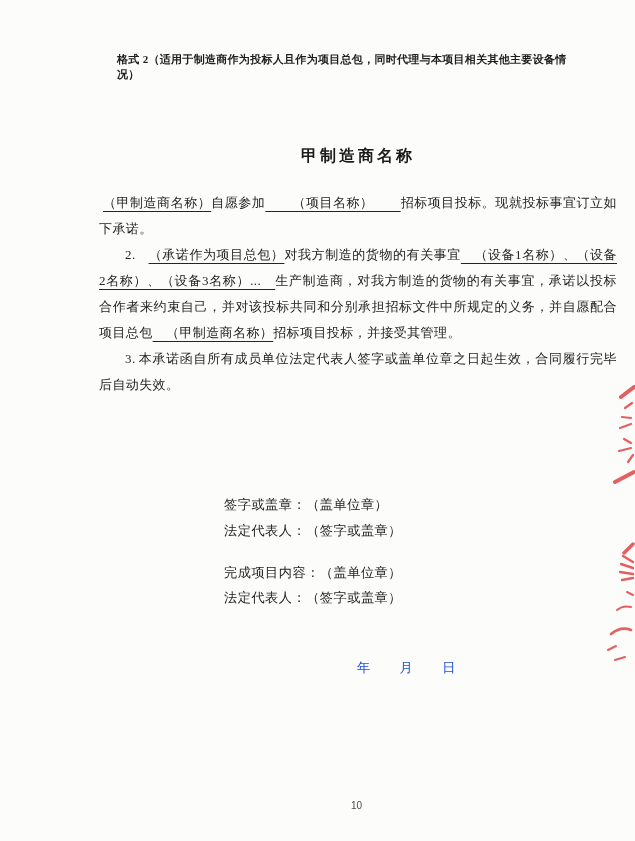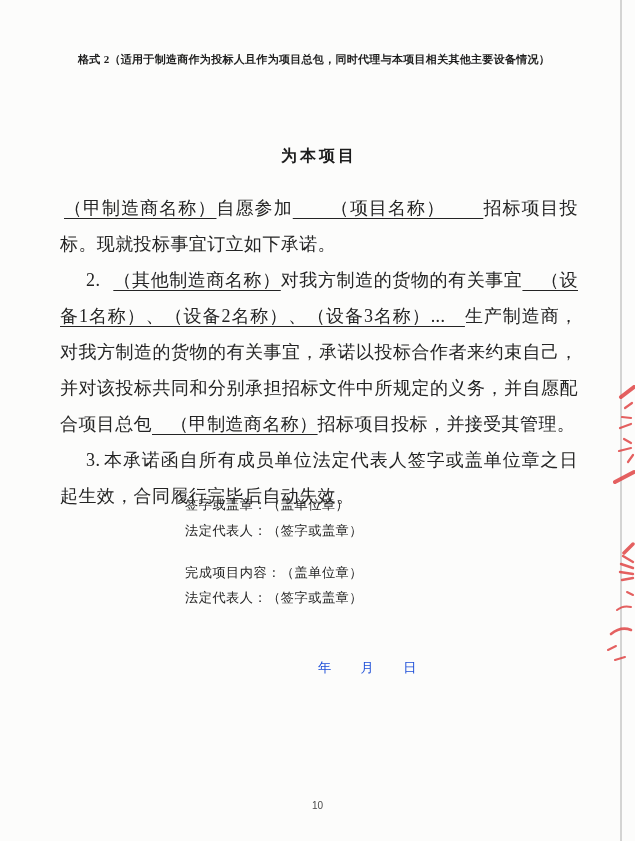--- a/index.html
+++ b/index.html
@@ -4,38 +4,38 @@
 <style>
   html,body{margin:0;padding:0;}
   body{
     width:635px;height:841px;
     background:#fcfcfb;
     position:relative;
     overflow:hidden;
     font-family:"Liberation Serif","DejaVu Sans",serif;
     color:#232323;
   }
-  .page{position:absolute;inset:0;}
+  .page{position:absolute;inset:0;margin-left:39px;}
   .scan-edge{
     position:absolute;top:0;left:620px;width:2px;height:841px;
     background:#c9c9c9;opacity:.8;
   }
   .header-note{
     position:absolute;top:52px;left:78px;right:60px;
     font-size:11px;font-weight:bold;letter-spacing:.3px;
     color:#1e1e1e;
   }
   .doc-title{
     position:absolute;top:146px;left:60px;width:518px;
     text-align:center;font-size:16px;font-weight:bold;
     letter-spacing:3px;color:#1c1c1c;
   }
   .body-text{
     position:absolute;top:190px;left:60px;width:518px;
-    font-size:18px;line-height:36px;text-align:justify;
+    font-size:13px;line-height:26px;text-align:justify;
     letter-spacing:.4px;color:#242424;
   }
   .body-text p{margin:0;}
   .p-intro{text-indent:4px;}
   .p-item{text-indent:26px;}
   .num{margin-right:13px;}
   .num-tight{margin-right:3px;}
   .u{text-decoration:underline;text-underline-offset:3.5px;text-decoration-thickness:1px;}
   .sig-block{
     position:absolute;top:492px;left:185px;
@@ -58,28 +58,28 @@
 </style>
 </head>
 <body>
 
 <div class="page">
 
   <div class="scan-edge"></div>
 
   <div class="header-note">格式 2（适用于制造商作为投标人且作为项目总包，同时代理与本项目相关其他主要设备情况）</div>
 
-  <div class="doc-title">为本项目</div>
+  <div class="doc-title">甲制造商名称</div>
 
   <div class="body-text">
 
     <p class="p-intro"><span class="u"> （甲制造商名称）</span><span>自愿参加</span><span class="u">　　（项目名称）　　</span><span>招标项目投标。现就投标事宜订立如下承诺。</span></p>
 
 
-    <p class="p-item"><span class="num">2.</span><span class="u">（其他制造商名称）</span><span>对我方制造的货物的有关事宜</span><span class="u">　（设备1名称）、（设备2名称）、（设备3名称）...　</span><span>生产制造商，对我方制造的货物的有关事宜，承诺以投标合作者来约束自己，并对该投标共同和分别承担招标文件中所规定的义务，并自愿配合项目总包</span><span class="u">　（甲制造商名称）</span><span>招标项目投标，并接受其管理。</span></p>
+    <p class="p-item"><span class="num">2.</span><span class="u">（承诺作为项目总包）</span><span>对我方制造的货物的有关事宜</span><span class="u">　（设备1名称）、（设备2名称）、（设备3名称）...　</span><span>生产制造商，对我方制造的货物的有关事宜，承诺以投标合作者来约束自己，并对该投标共同和分别承担招标文件中所规定的义务，并自愿配合项目总包</span><span class="u">　（甲制造商名称）</span><span>招标项目投标，并接受其管理。</span></p>
 
     <p class="p-item"><span class="num num-tight">3.</span><span>本承诺函自所有成员单位法定代表人签字或盖单位章之日起生效，合同履行完毕后自动失效。</span></p>
 
   </div>
 
   <div class="sig-block">
     <span class="sig-line">签字或盖章：（盖单位章）</span>
     <span class="sig-line">法定代表人：（签字或盖章）</span>
     <span class="sig-line sig-gap">完成项目内容：（盖单位章）</span>
     <span class="sig-line">法定代表人：（签字或盖章）</span>

